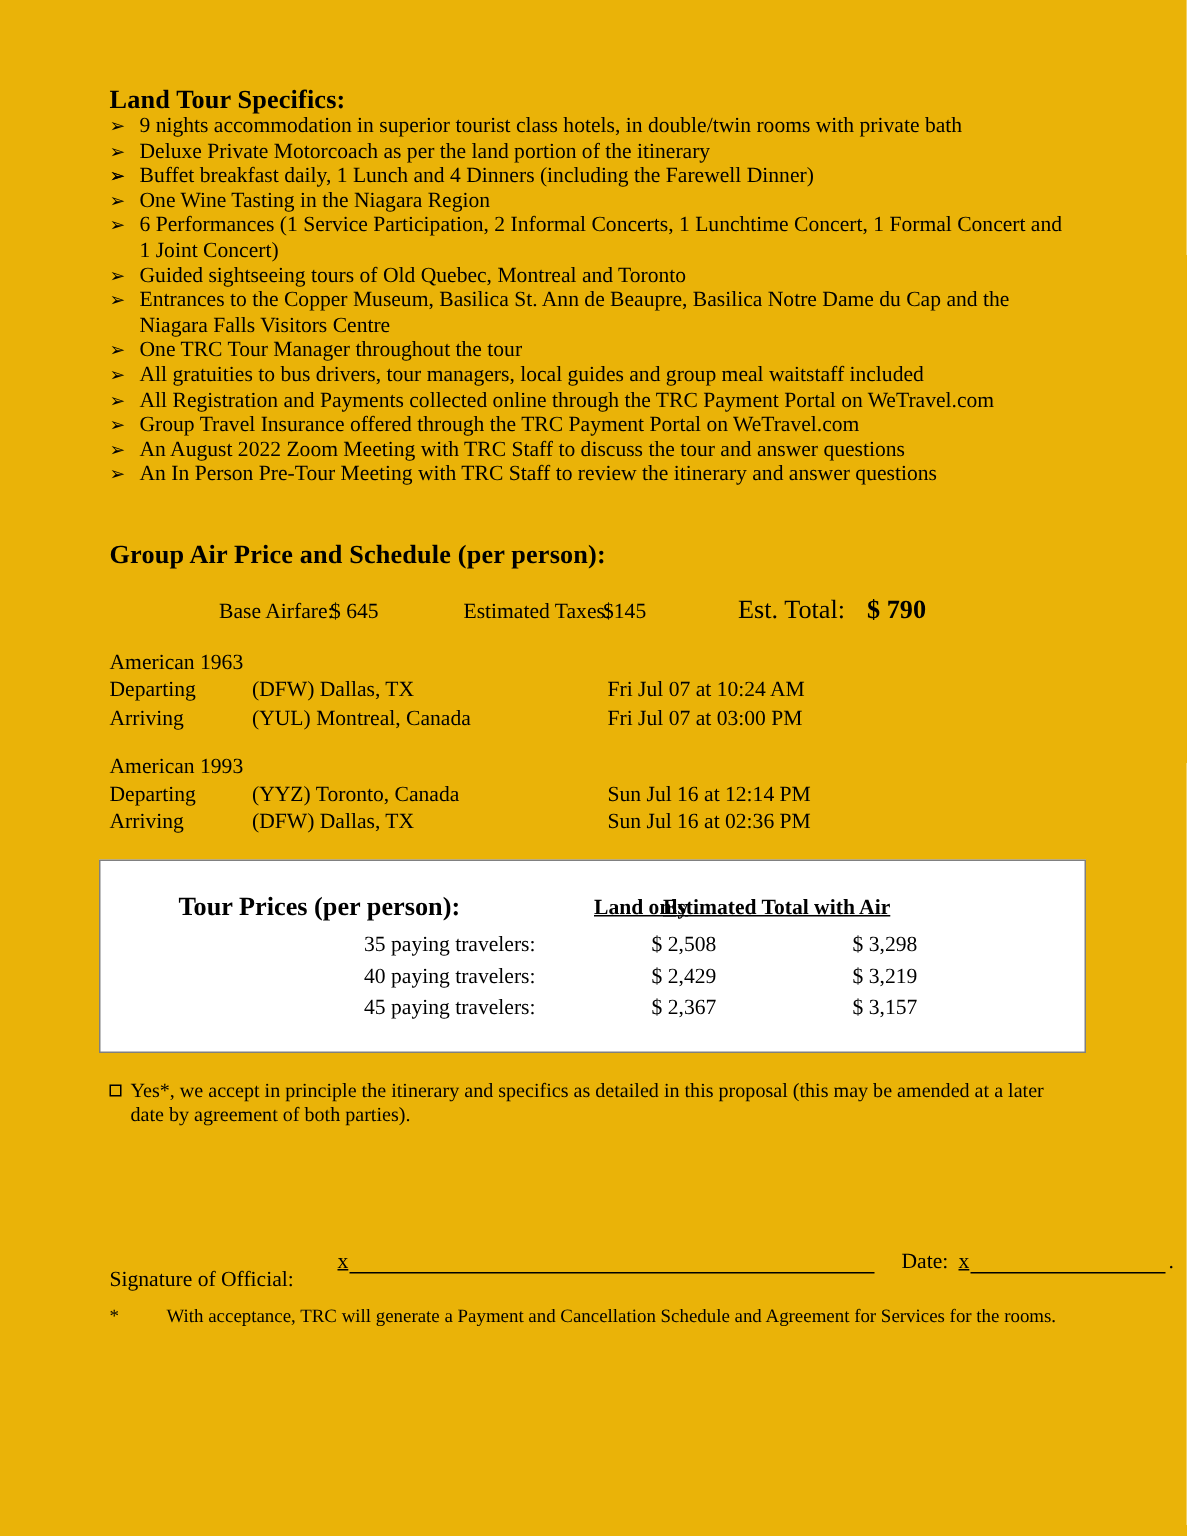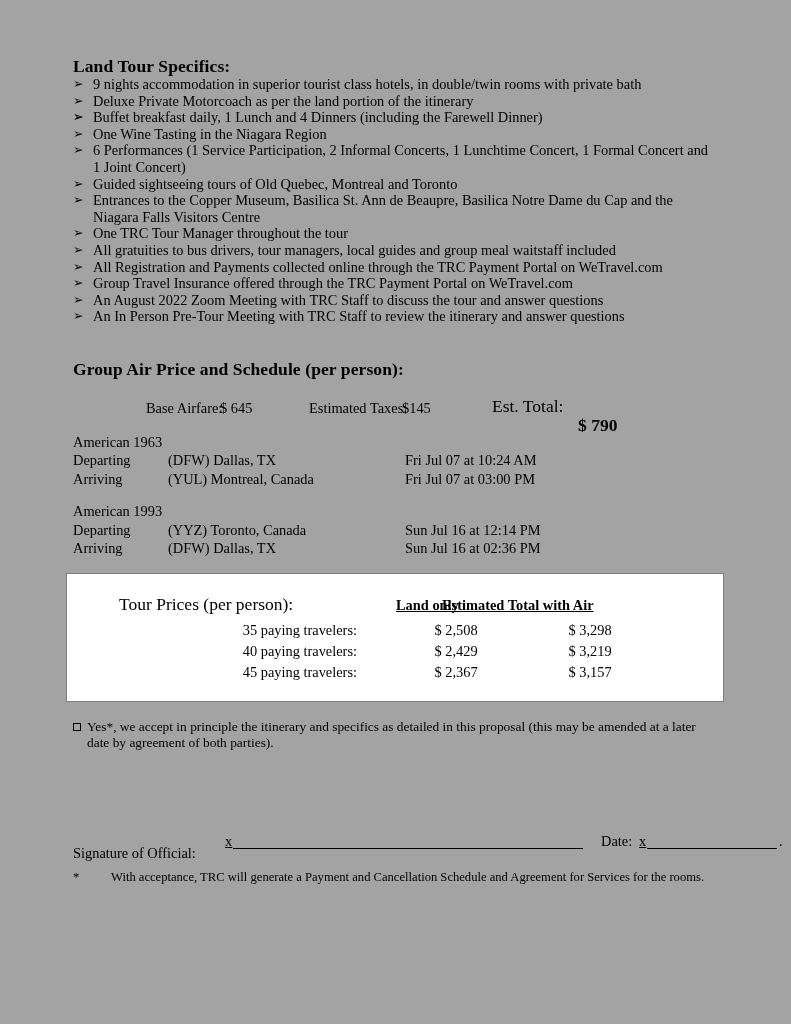--- a/index.html
+++ b/index.html
@@ -14,21 +14,21 @@
     font-family: "Liberation Serif", "DejaVu Serif", serif;
     color: #000000;
     overflow: hidden;
   }
 
   .page {
     position: absolute;
     left: 0; top: 0;
     width: 791px;
     height: 1024px;
-    background: #a3a3a3;
+    background: #eab308;
   }
 
   
   .section-heading {
     position: absolute;
     font-weight: bold;
     font-size: 17.5px;
     letter-spacing: 0.1px;
     white-space: nowrap;
   }
@@ -67,21 +67,21 @@
     width: 635px;
     height: 24px;
     font-size: 14.4px;
   }
   .air-price-row span { position: absolute; white-space: nowrap; }
   .ap-base-label { left: 146px; top: 2px; }
   .ap-base-value { left: 220px; top: 2px; }
   .ap-tax-label  { left: 309px; top: 2px; }
   .ap-tax-value  { left: 402px; top: 2px; }
   .ap-total-label{ left: 492px; top: -2px; font-size: 17.5px; }
-  .ap-total-value{ left: 578px; top: -2px; font-size: 17.5px; font-weight: bold; margin-top: 19px; }
+  .ap-total-value{ left: 578px; top: -2px; font-size: 17.5px; font-weight: bold; }
 
   
   .flights {
     position: absolute;
     left: 73px;
     top: 433px;
     width: 620px;
     font-size: 14.4px;
     line-height: 18.4px;
   }
@@ -100,21 +100,21 @@
     width: 658px;
     height: 129px;
     border: 1.5px solid #808080;
     box-sizing: border-box;
     background: #fff;
   }
   .pb-head {
     position: absolute;
     left: 52px;
     top: 20px;
-    font-weight: normal;
+    font-weight: bold;
     font-size: 17.5px;
     white-space: nowrap;
   }
   .pb-col-head {
     position: absolute;
     top: 23px;
     font-weight: bold;
     font-size: 14.4px;
     text-decoration: underline;
     white-space: nowrap;

